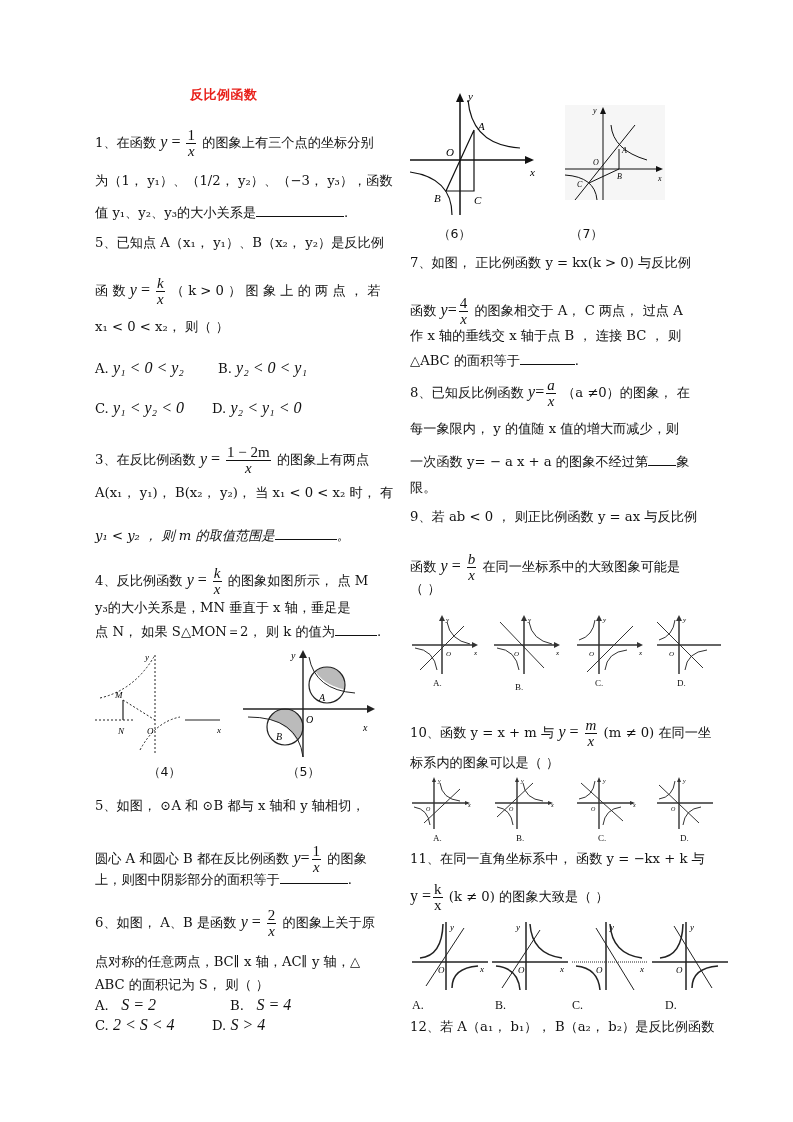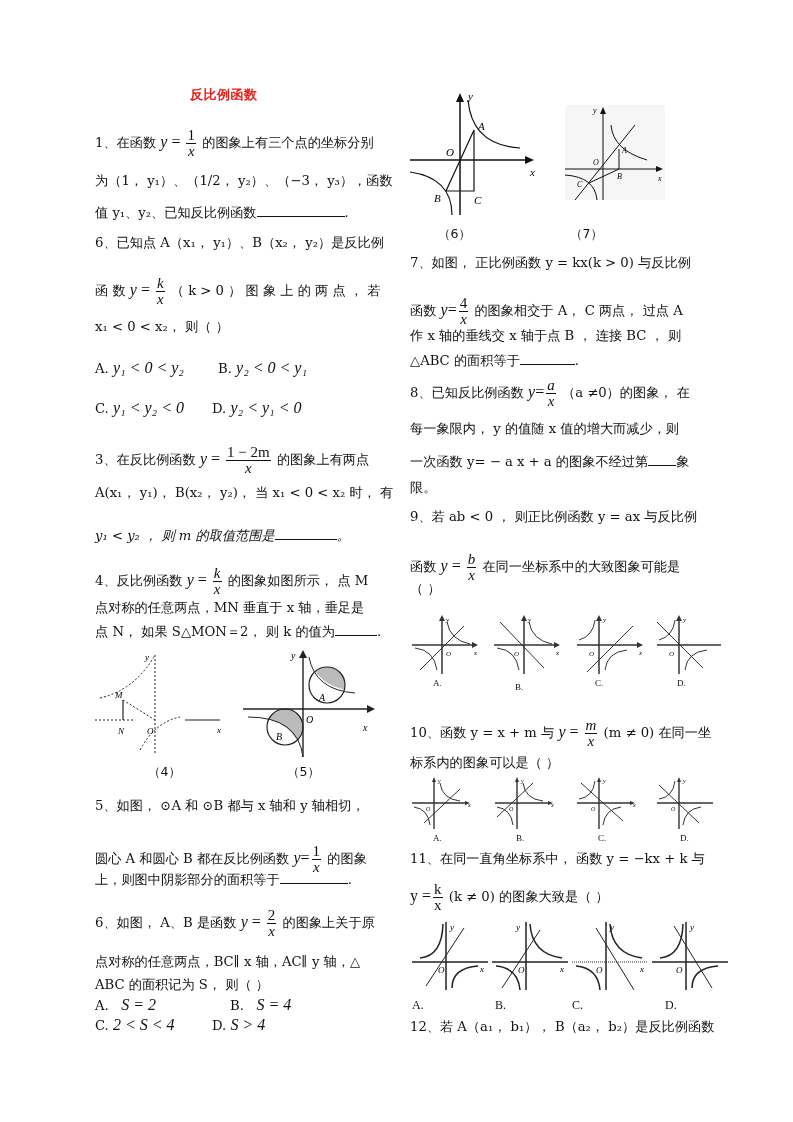--- a/index.html
+++ b/index.html
@@ -27,26 +27,26 @@
 <div class="abs title">反比例函数</div>
 
 <div>
   <div class="line" style="left:95px;top:128px;">
     <span>1、在函数</span>
     <span class="m">y</span><span class="mn"> = </span><span class="frac"><span class="num">1</span><span class="den">x</span></span>
     <span>的图象上有三个点的坐标分别</span>
   </div>
   <div class="line" style="left:95px;top:172px;">为（1， y₁）、（1/2， y₂）、（−3， y₃），函数</div>
   <div class="line" style="left:95px;top:202px;">
-    <span>值 y₁、y₂、已知反比例函数</span><span class="blank" style="width:88px;"></span><span>.</span>
-  </div>
-</div>
-
-<div>
-  <div class="line" style="left:95px;top:234px;">6、已知点 A（x₁， y₁）、B（x₂， y₂）是反比例</div>
+    <span>值 y₁、y₂、y₃的大小关系是</span><span class="blank" style="width:88px;"></span><span>.</span>
+  </div>
+</div>
+
+<div>
+  <div class="line" style="left:95px;top:234px;">5、已知点 A（x₁， y₁）、B（x₂， y₂）是反比例</div>
   <div class="line" style="left:95px;top:276px;">
     <span>函 数</span>
     <span class="m">y</span><span class="mn"> = </span><span class="frac"><span class="num" style="font-style:italic;">k</span><span class="den">x</span></span>
     <span>（ k &gt; 0 ） 图 象 上 的 两 点 ， 若</span>
   </div>
   <div class="line" style="left:95px;top:318px;">x₁ &lt; 0 &lt; x₂， 则（          ）</div>
   <div class="line" style="left:95px;top:359px;"><span>A.</span> <span class="m">y₁ &lt; 0 &lt; y₂</span></div>
   <div class="line" style="left:218px;top:359px;"><span>B.</span> <span class="m">y₂ &lt; 0 &lt; y₁</span></div>
   <div class="line" style="left:95px;top:399px;"><span>C.</span> <span class="m">y₁ &lt; y₂ &lt; 0</span></div>
   <div class="line" style="left:212px;top:399px;"><span>D.</span> <span class="m">y₂ &lt; y₁ &lt; 0</span></div>
@@ -63,21 +63,21 @@
     <span>y₁ &lt; y₂ ， 则 m 的取值范围是</span><span class="blank" style="width:62px;"></span><span>。</span>
   </div>
 </div>
 
 <div>
   <div class="line" style="left:95px;top:566px;">
     <span>4、反比例函数</span>
     <span class="m">y</span><span class="mn"> = </span><span class="frac"><span class="num" style="font-style:italic;">k</span><span class="den">x</span></span>
     <span>的图象如图所示， 点 M</span>
   </div>
-  <div class="line" style="left:95px;top:599px;">点对称的任意两点，MN 垂直于 x 轴，垂足是</div>
+  <div class="line" style="left:95px;top:599px;">y₃的大小关系是，MN 垂直于 x 轴，垂足是</div>
   <div class="line" style="left:95px;top:621px;">
     <span>点 N， 如果 S△MON＝2， 则 k 的值为</span><span class="blank" style="width:42px;"></span><span>.</span>
   </div>
 </div>
 
 <svg style="left:95px;top:650px;" width="140" height="110" viewBox="0 0 140 110">
   <g stroke="#222" stroke-width="1" fill="none" stroke-dasharray="2,2">
     <path d="M5 48 Q40 40 60 5"></path>
     <path d="M45 100 Q60 72 85 67"></path>
     <path d="M28 50 L60 70"></path>

